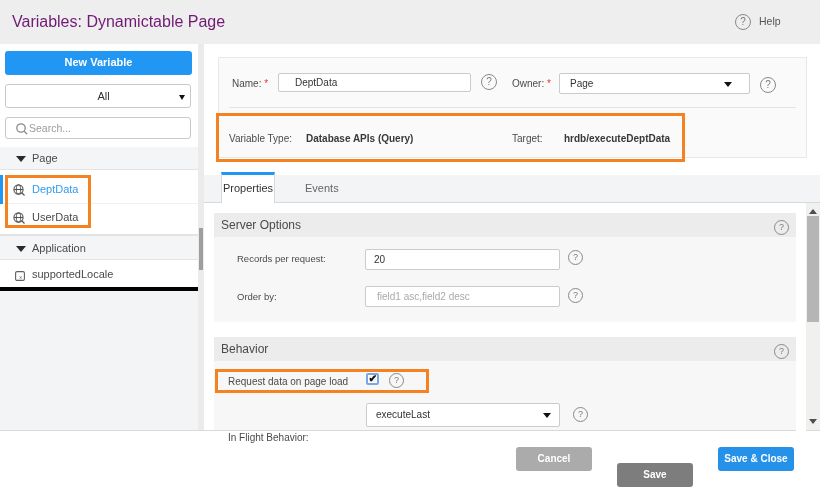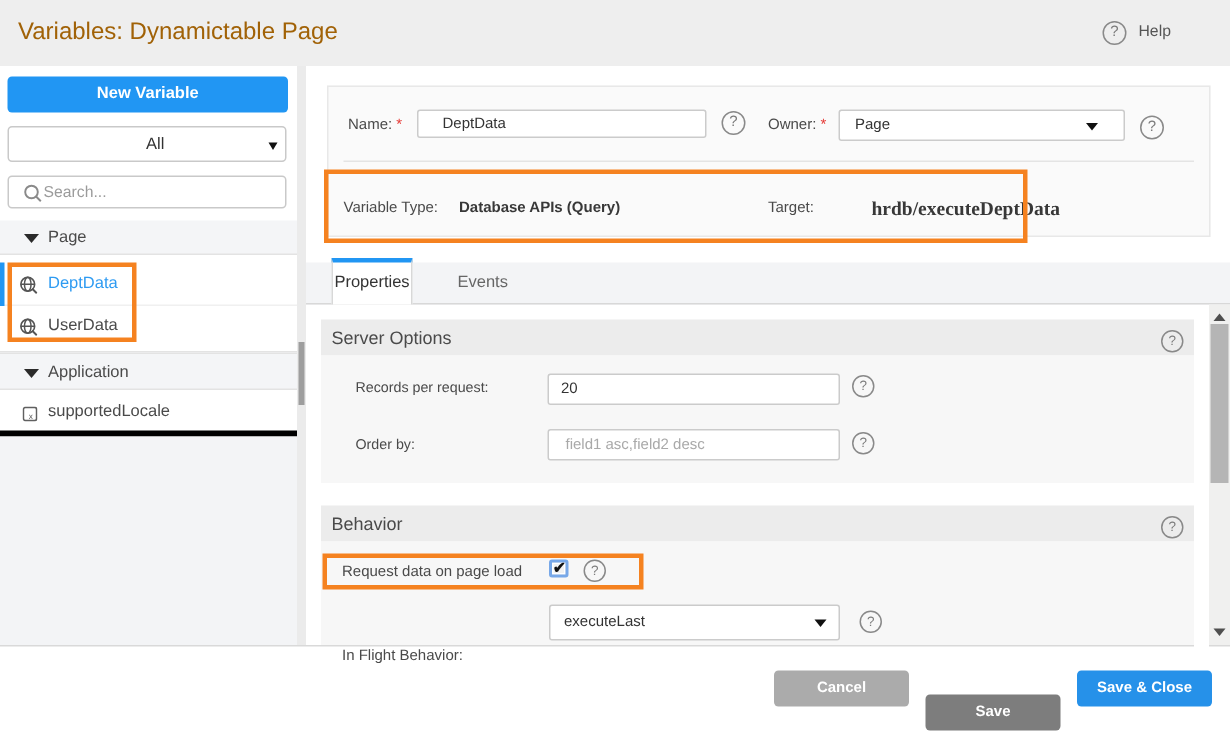--- a/index.html
+++ b/index.html
@@ -1,21 +1,21 @@
 <!DOCTYPE html>
 <html><head>
 <meta charset="utf-8">
 <style>
 * { margin:0; padding:0; box-sizing:border-box; }
 html,body { width:820px; height:488px; background:#fff; font-family:"Liberation Sans", sans-serif; overflow:hidden; }
 .abs { position:absolute; }
 #stage { position:relative; width:820px; height:488px; }
 
 #hdr { left:0; top:0; width:820px; height:44px; background:#eeeeee; }
-#title { left:12px; top:0; height:40px; line-height:44px; font-size:16px; color:#a16207; }
+#title { left:12px; top:0; height:40px; line-height:44px; font-size:16px; color:#701a75; }
 .qcirc { border:1.4px solid #898989; border-radius:50%; color:#7c7c7c; text-align:center; }
 #helpq { left:735px; top:14px; width:16px; height:16px; font-size:10px; line-height:13.5px; }
 #helptxt { left:759px; top:0; height:44px; line-height:43px; font-size:10.5px; color:#555; }
 
 #btnNew { left:5px; top:51px; width:187px; height:24px; background:#2196f3; border-radius:3px; color:#fff; font-size:11px; font-weight:bold; text-align:center; line-height:23px; }
 .sbox { background:#fff; border:1px solid #c9c9c9; border-radius:3px; }
 #selAll { left:5px; top:84px; width:186px; height:24px; font-size:11px; color:#333; line-height:22px; padding-left:11px;text-align:center; }
 #selAll .car { position:absolute; right:5px; top:10px; border-left:3.5px solid transparent; border-right:3.5px solid transparent; border-top:5px solid #111; }
 .car { width:0; height:0; border-left:4.5px solid transparent; border-right:4.5px solid transparent; border-top:5px solid #111; }
 #search { left:5px; top:117px; width:186px; height:22px; font-size:10.5px; color:#9b9b9b; line-height:20px; padding-left:23px; }
@@ -49,21 +49,21 @@
 #nameInp { left:278px; top:73px; width:193px; height:19px; line-height:17px; padding-left:16px; }
 #q1 { left:481px; top:74px; width:16px; height:16px; font-size:10px; line-height:13.5px; }
 #ownLab { left:512px; top:78px; }
 #ownSel { left:559px; top:73px; width:191px; height:21px; line-height:19px; padding-left:10px; font-size:10px; color:#333; background:#fff; border:1px solid #cbcbcb; border-radius:2px; }
 #ownSel .car { position:absolute; right:17px; top:8px; }
 #q2 { left:760px; top:77px; width:16px; height:16px; font-size:10px; line-height:13.5px; }
 #cardDiv { left:229px; top:107px; width:567px; height:1px; background:#e4e4e4; }
 #vtLab { left:229px; top:133px; }
 #vtVal { left:306px; top:133px; font-size:10px; line-height:11px; color:#383838; font-weight:bold; }
 #tgLab { left:512px; top:133px; }
-#tgVal { left:581px; top:133px; font-size:13px; line-height:11px; color:#383838; font-weight:bold;font-family:Liberation Serif, serif; }
+#tgVal { left:564px; top:133px; font-size:10px; line-height:11px; color:#383838; font-weight:bold; }
 #orect2 { left:216px; top:113px; width:469px; height:49px; }
 
 #tabbar { left:204px; top:175px; width:616px; height:28px; background:#f3f4f6; border-bottom:1px solid #d8d8d8; }
 #tabActive { left:221px; top:172px; width:54px; height:31px; background:#fff; border:1px solid #d8d8d8; border-top:3px solid #2196f3; border-bottom:0; text-align:center; font-size:11px; color:#333; line-height:26px; }
 #tabEvents { left:305px; top:175px; height:28px; line-height:26px; font-size:11px; color:#666; }
 
 .phdr { left:214px; width:582px; height:24px; background:#ececec; font-size:12px; color:#4a4a4a; }
 .phdr span { position:absolute; left:7px; top:0; line-height:24px; }
 .phdr .q { position:absolute; left:auto; right:7px; top:7px; width:15px; height:15px; font-size:9px; line-height:12.5px; border:1.4px solid #898989; border-radius:50%; color:#7c7c7c; text-align:center; }
 .pbody { left:214px; width:582px; background:#f7f7f7; }
@@ -88,21 +88,21 @@
 #ifq { left:573px; top:407px; width:15px; height:15px; font-size:9px; line-height:12.5px; }
 
 #mSbTrack { left:806px; top:203px; width:14px; height:227px; background:#f0f0ef; }
 #mSbThumb { left:807px; top:216px; width:12px; height:106px; background:#b5b5b5; }
 .sarr { left:808.5px; width:0; height:0; border-left:4px solid transparent; border-right:4px solid transparent; }
 #arrUp { top:209px; border-bottom:5px solid #4f4f4f; }
 #arrDn { top:419px; border-top:5px solid #4f4f4f; }
 
 #botLine1 { left:0px; top:430px; width:796px; height:1px; background:#d9d9d9; }
 #botLine2 { left:806px; top:430px; width:14px; height:1px; background:#d9d9d9; }
-.fbtn { top:447px; width:90px; height:24px; border-radius:3px; color:#fff; font-size:10px; font-weight:bold; text-align:center; line-height:24px; }
+.fbtn { top:447px; width:76px; height:24px; border-radius:3px; color:#fff; font-size:10px; font-weight:bold; text-align:center; line-height:24px; }
 #btnCancel { left:516px; background:#ababab; }
 #btnSave { left:617px; background:#7d7d7d;margin-top:16px; }
 #btnSC { left:718px; background:#2691e9; }
 </style>
 </head>
 <body>
 <div id="stage">
   <div class="abs" id="hdr"></div>
   <div class="abs" id="title">Variables: Dynamictable Page</div>
   <div class="abs qcirc" id="helpq">?</div>

